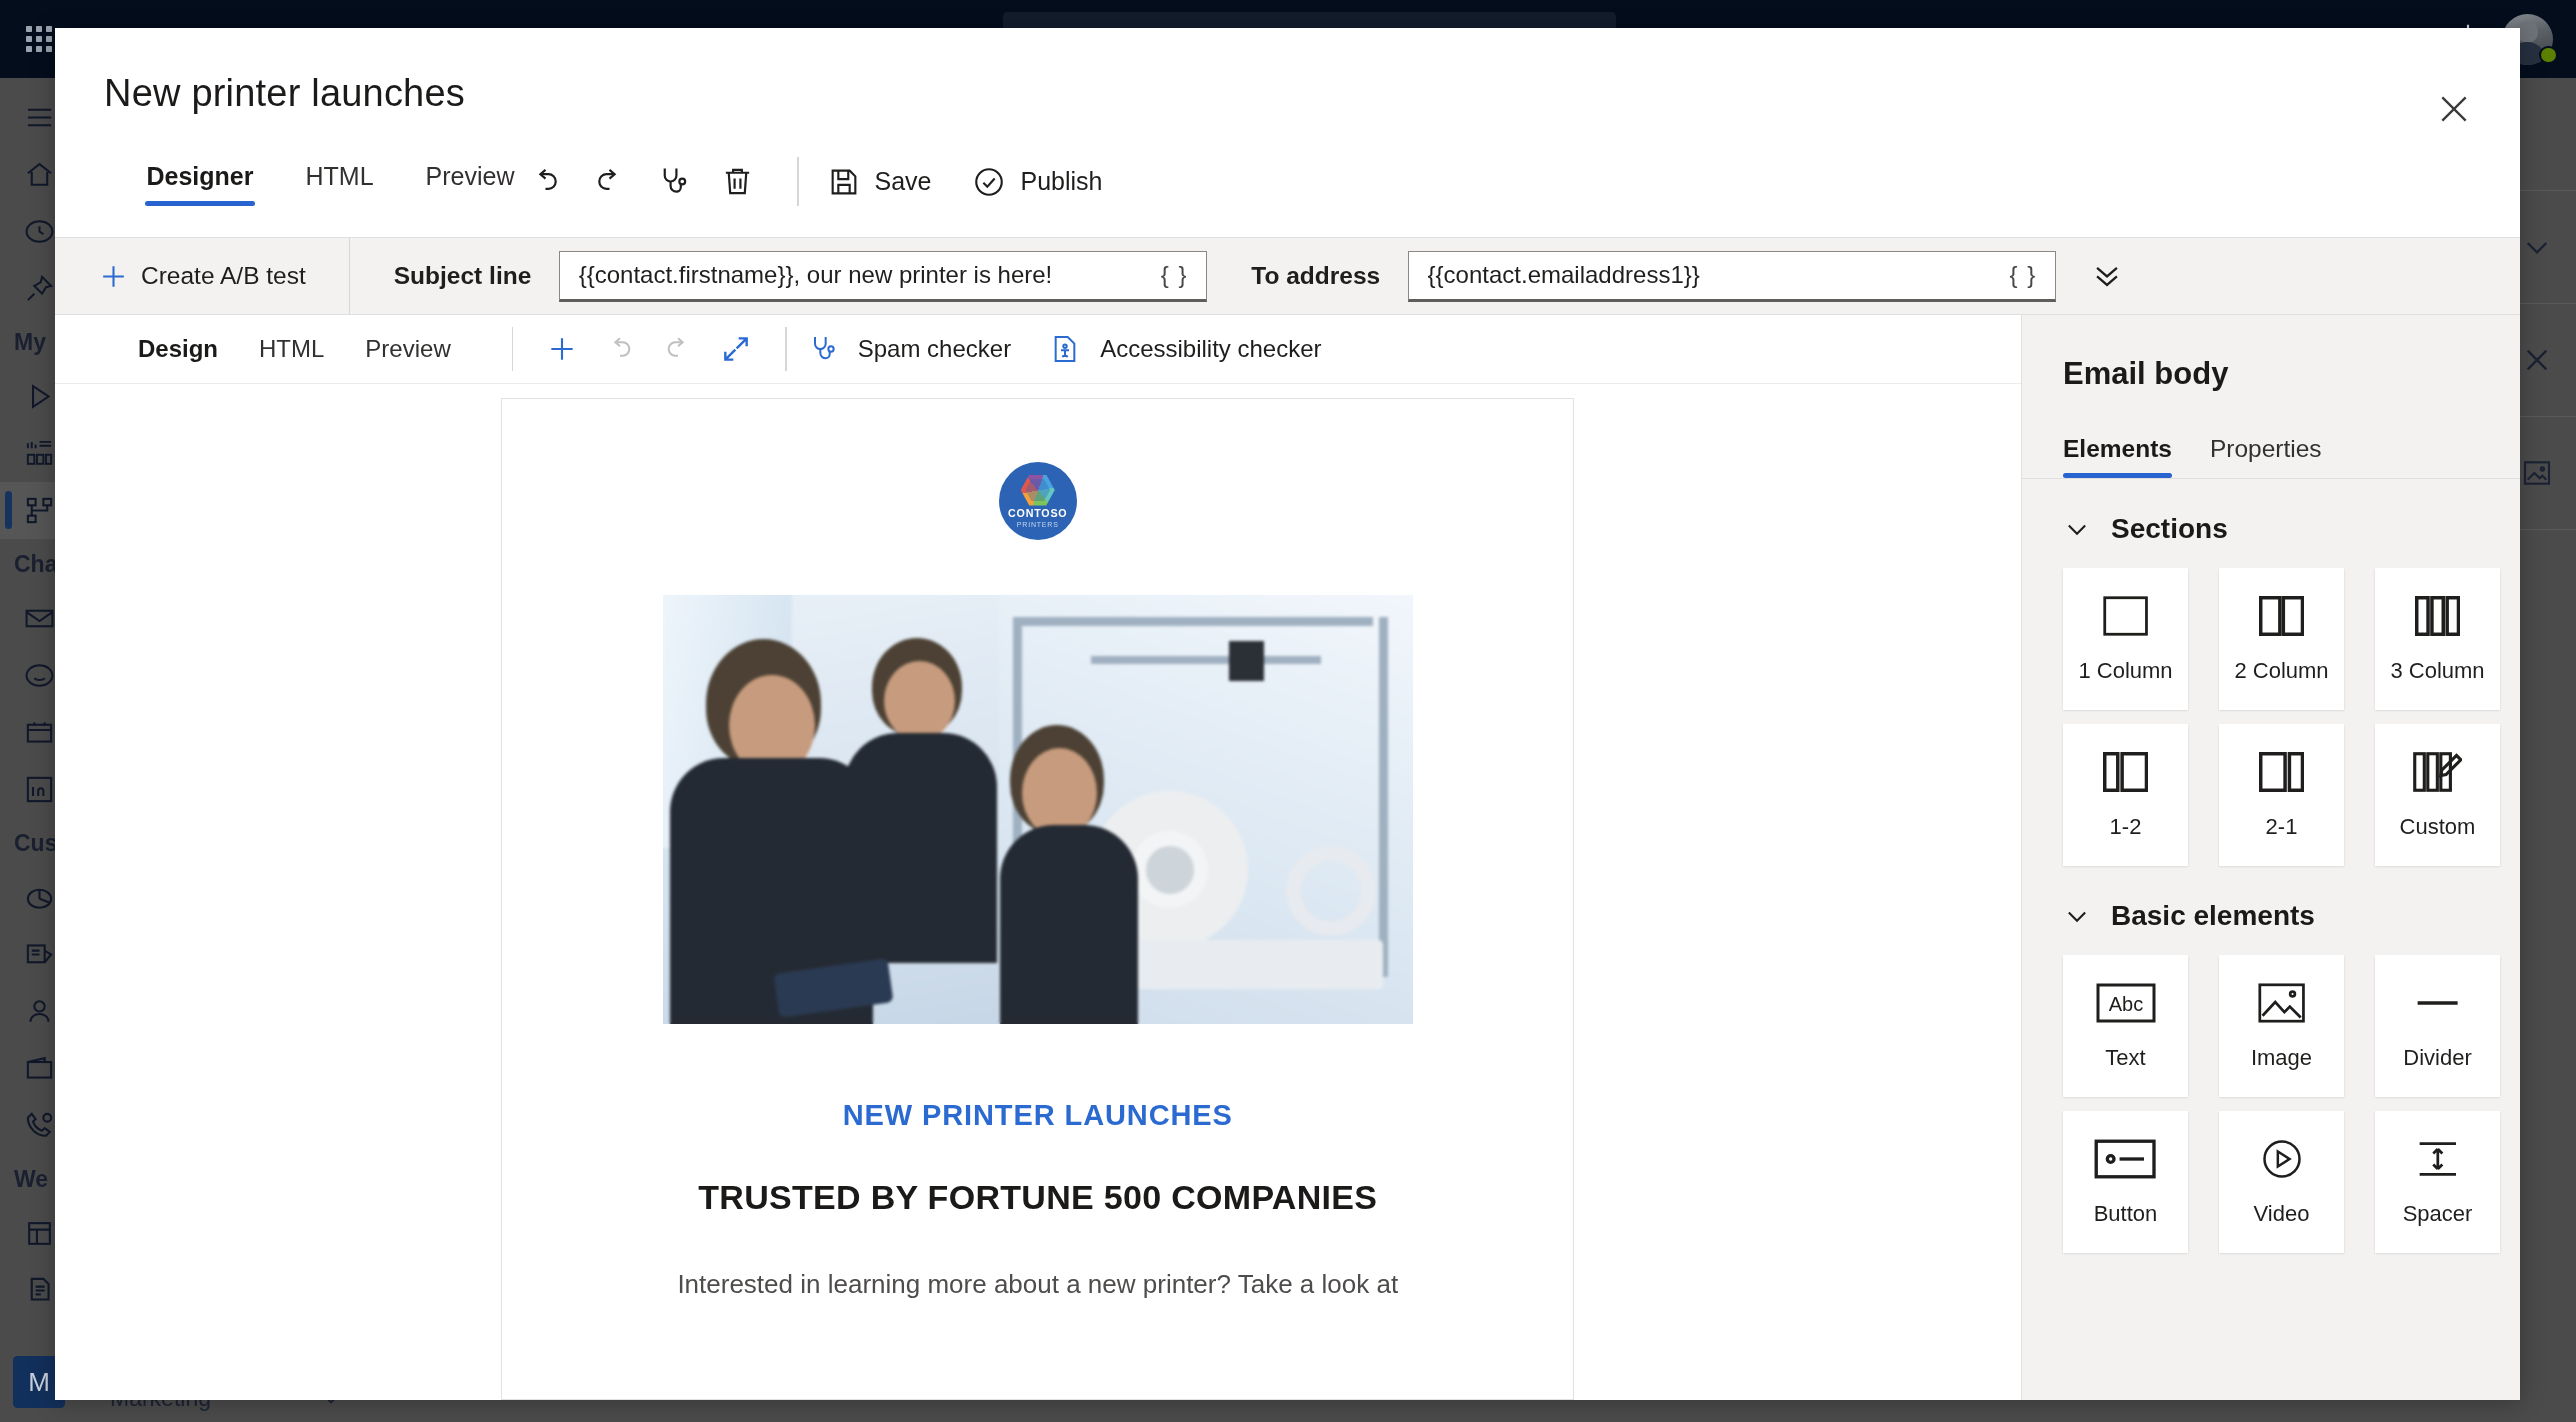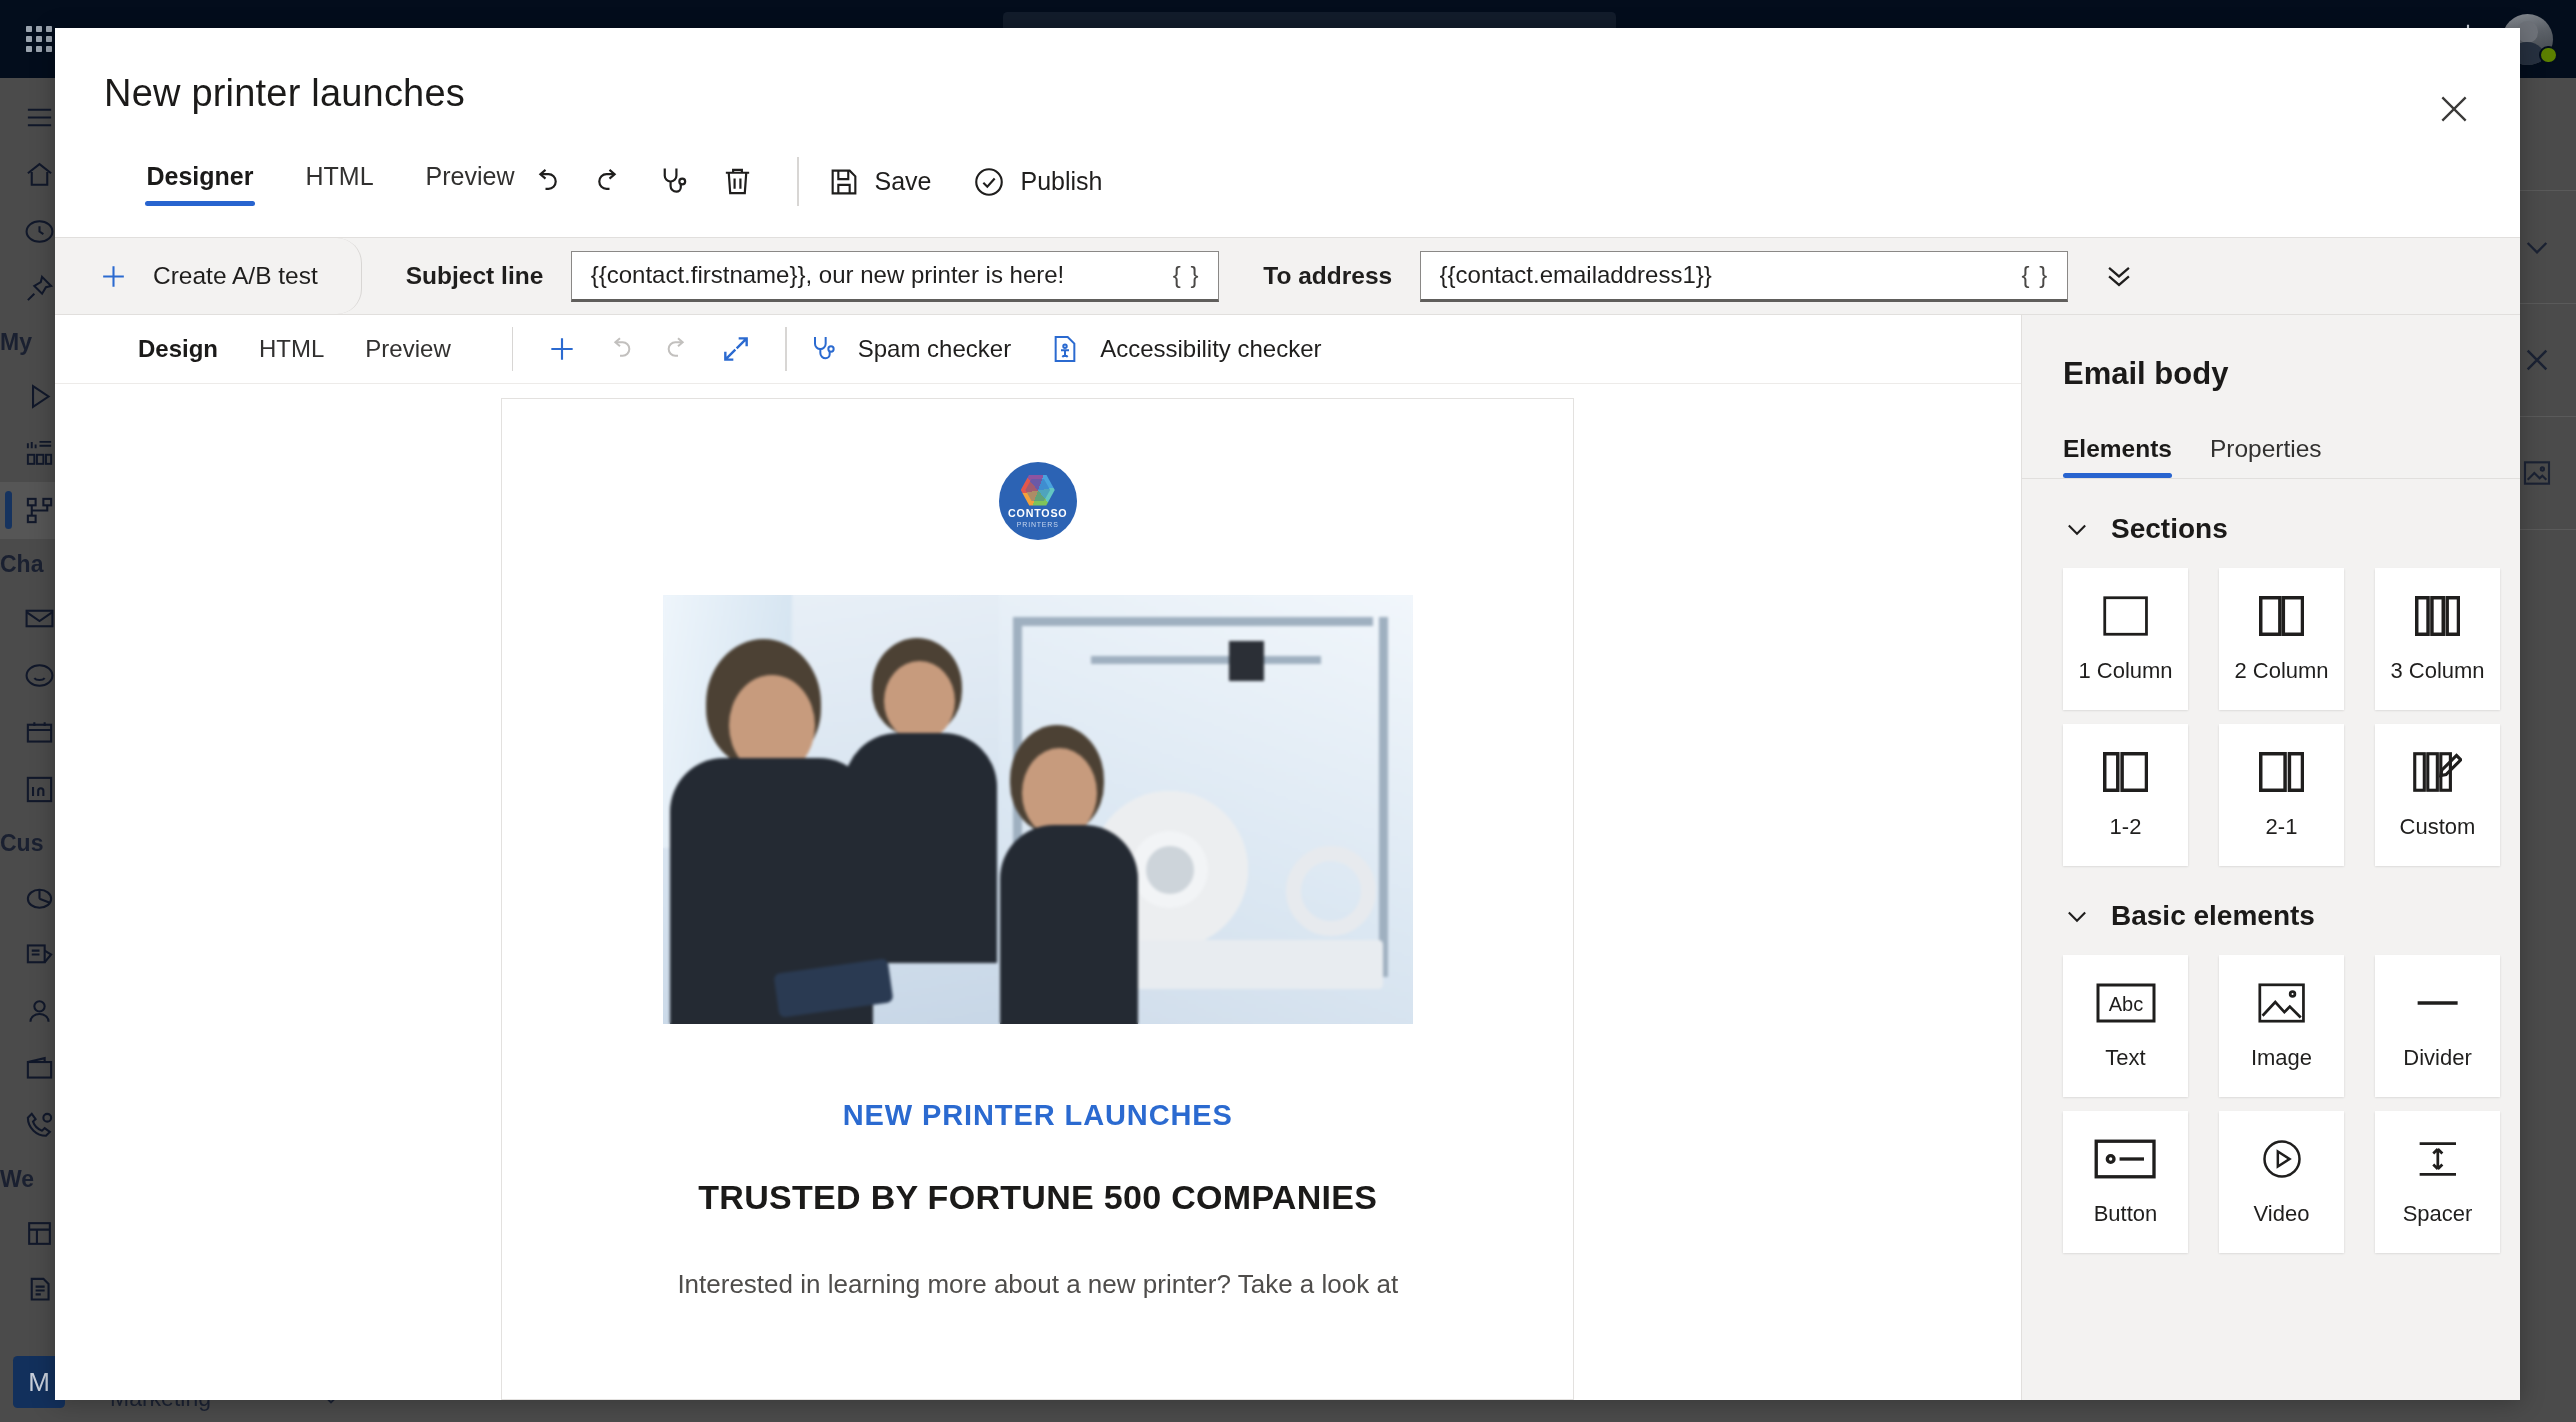--- a/index.html
+++ b/index.html
@@ -87,21 +87,21 @@
   }
   .rail-item svg { width: 31px; height: 31px; }
   .rail-item.selected { background: #565656; }
   .rail-item.selected::before {
     content:""; position: absolute; left: 4.6px; top: 9.2px;
     width: 7px; height: 38px; border-radius: 3.8px; background: #16335f;
   }
   .rail-label {
     width: 78px; height: 51px; color: #1a2030;
     font-size: 23px; font-weight: 700;
-    display: flex; align-items: center; 
+    display: flex; align-items: center; padding-left: 14px;
     overflow: hidden; white-space: nowrap;
   }
   #rail-bottom {
     position: absolute; bottom: 14px; left: 0; width: 78px;
     display: flex; justify-content: center;
   }
   #rail-app-badge {
     width: 52px; height: 52px; border-radius: 4.6px;
     background: #12305c; color: #c8cfdb;
     display: flex; align-items: center; justify-content: center;
@@ -179,24 +179,24 @@
   .hdr-btn svg { width: 34px; height: 34px; flex: none; }
 
   
   #subject-bar {
     flex: none; height: 78px;
     background: #f3f2f1;
     border-top: 1.5px solid #e1dfdd; border-bottom: 1.5px solid #e1dfdd;
     display: flex; align-items: center;
   }
   #ab-test {
-    display: flex; align-items: center; gap: 24px;
+    display: flex; align-items: center; gap: 12px;
     padding: 0 43px; height: 100%;
     border-right: 1.5px solid #d8d6d4;
-    font-size: 24.5px; color: #1f1e1d; white-space: nowrap; border-radius: 25px;
+    font-size: 24.5px; color: #1f1e1d; white-space: nowrap;
   }
   .plus-ico { width: 31px; height: 31px; color: #2b6ad0; flex: none; }
   .field-label {
     font-size: 24.5px; font-weight: 700; color: #1f1e1d;
     margin-left: 44px; margin-right: 28px; white-space: nowrap;
   }
   .field-box {
     height: 51px; background: #fff;
     border: 1.5px solid #8a8886; border-bottom: 3.1px solid #605e5c;
     display: flex; align-items: center; padding: 0 18.4px;

